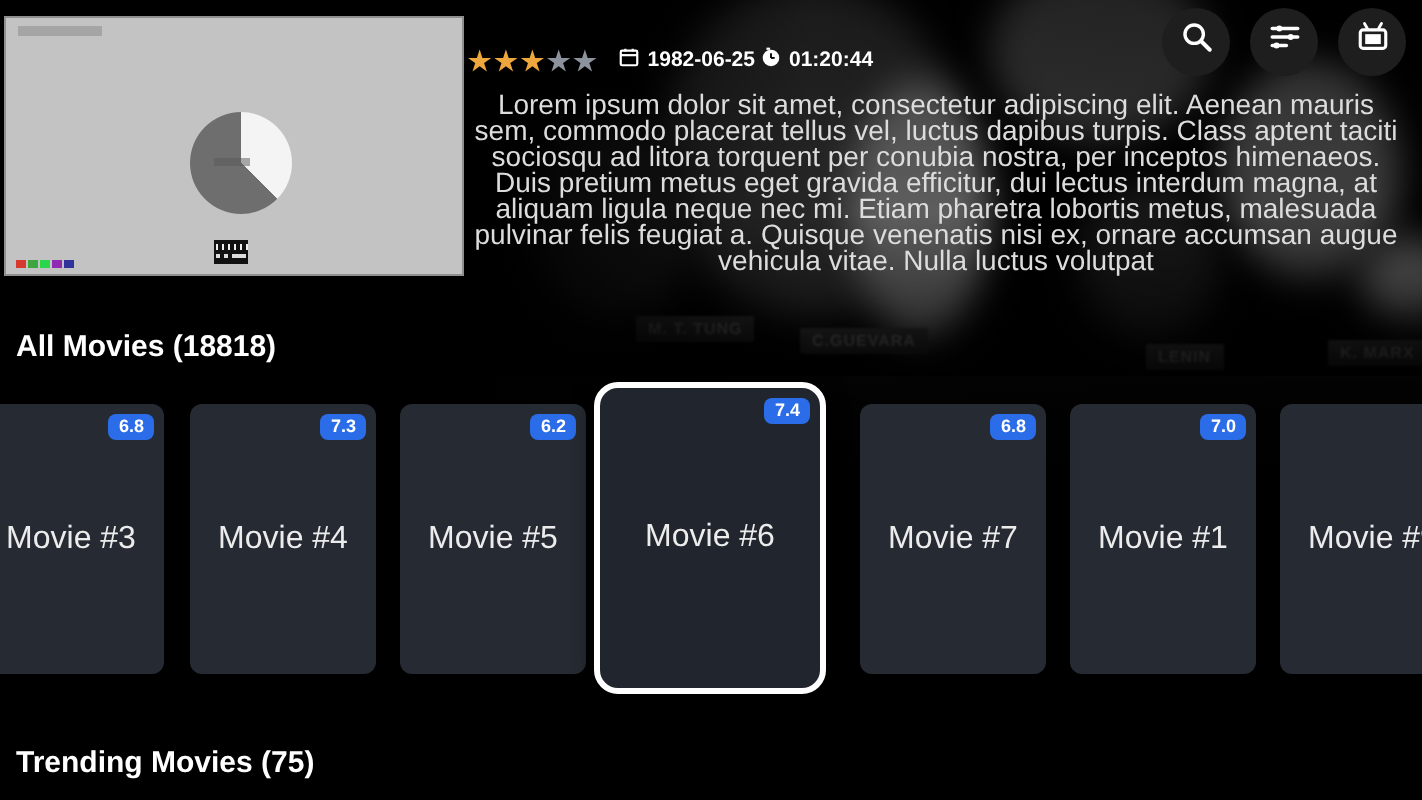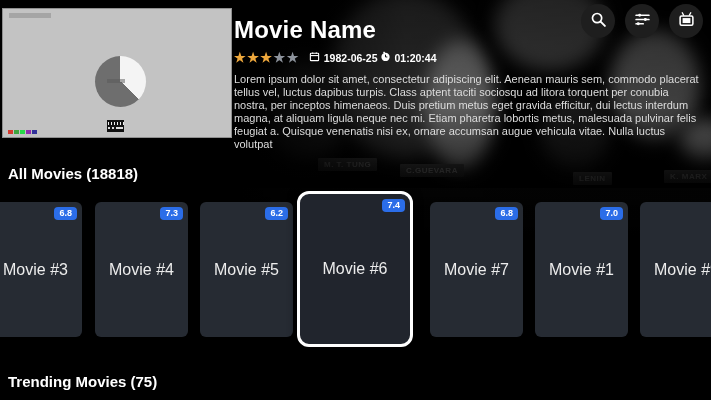--- a/index.html
+++ b/index.html
@@ -69,21 +69,21 @@
   
   .details { position:absolute; left:234px; top:16px; width:470px; }
   .title { font-size:24px; font-weight:bold; letter-spacing:.2px; }
   .meta { margin-top:13px; font-size:10.5px; font-weight:bold; color:#f2f2f2; }
   .meta .sep { margin:0 5px; color:#cfcfcf; }
   .rating-row { margin-top:7px; display:flex; align-items:center; font-size:10.5px; font-weight:bold; }
   .stars { font-size:13px; letter-spacing:1.5px; line-height:1; margin-right:7px; }
   .star-on { color:#eda73c; }
   .star-off { color:#8d939c; }
   .rating-row svg { width:11px; height:11px; margin:0 4px 0 2px; }
-  .description { margin-top:9px; font-size:11px; line-height:13px; color:#dcdcdc; width:468px; }
+  .description { margin-top:9px; font-size:14px; line-height:13px; color:#dcdcdc; width:468px;text-align:center; }
 
   
   .section-title { position:absolute; left:8px; font-size:15px; font-weight:bold; color:#fff; }
   .st-all { top:165px; }
   .st-trending { top:373px; }
 
   .card {
     position:absolute; top:202px; width:93px; height:135px; border-radius:6px;
     background:#262b33; display:flex; align-items:center; justify-content:center; cursor:pointer;
   }
@@ -160,21 +160,20 @@
           <rect x="3" y="7" width="18" height="13" rx="2" fill="none" stroke="#fff" stroke-width="2.2"></rect>
           <rect x="6.5" y="10" width="11" height="7" fill="#fff"></rect>
           <line x1="8" y1="6" x2="6" y2="2.5" stroke="#fff" stroke-width="2" stroke-linecap="round"></line>
           <line x1="16" y1="6" x2="18" y2="2.5" stroke="#fff" stroke-width="2" stroke-linecap="round"></line>
         </svg>
     </span>
   </div>
 </div>
 
 <div class="details">
-  <div class="title">Movie Name</div>
   <div class="rating-row">
     <span class="stars">
       <span class="star-on">★</span><span class="star-on">★</span><span class="star-on">★</span><span class="star-off">★</span><span class="star-off">★</span>
     </span>
     <span>
       <svg viewBox="0 0 24 24">
           <rect x="3" y="5" width="18" height="16" rx="1.5" fill="none" stroke="#fff" stroke-width="2.4"></rect>
           <line x1="3" y1="10" x2="21" y2="10" stroke="#fff" stroke-width="2.4"></line>
           <line x1="8" y1="3" x2="8" y2="6" stroke="#fff" stroke-width="2.4"></line>
           <line x1="16" y1="3" x2="16" y2="6" stroke="#fff" stroke-width="2.4"></line>

